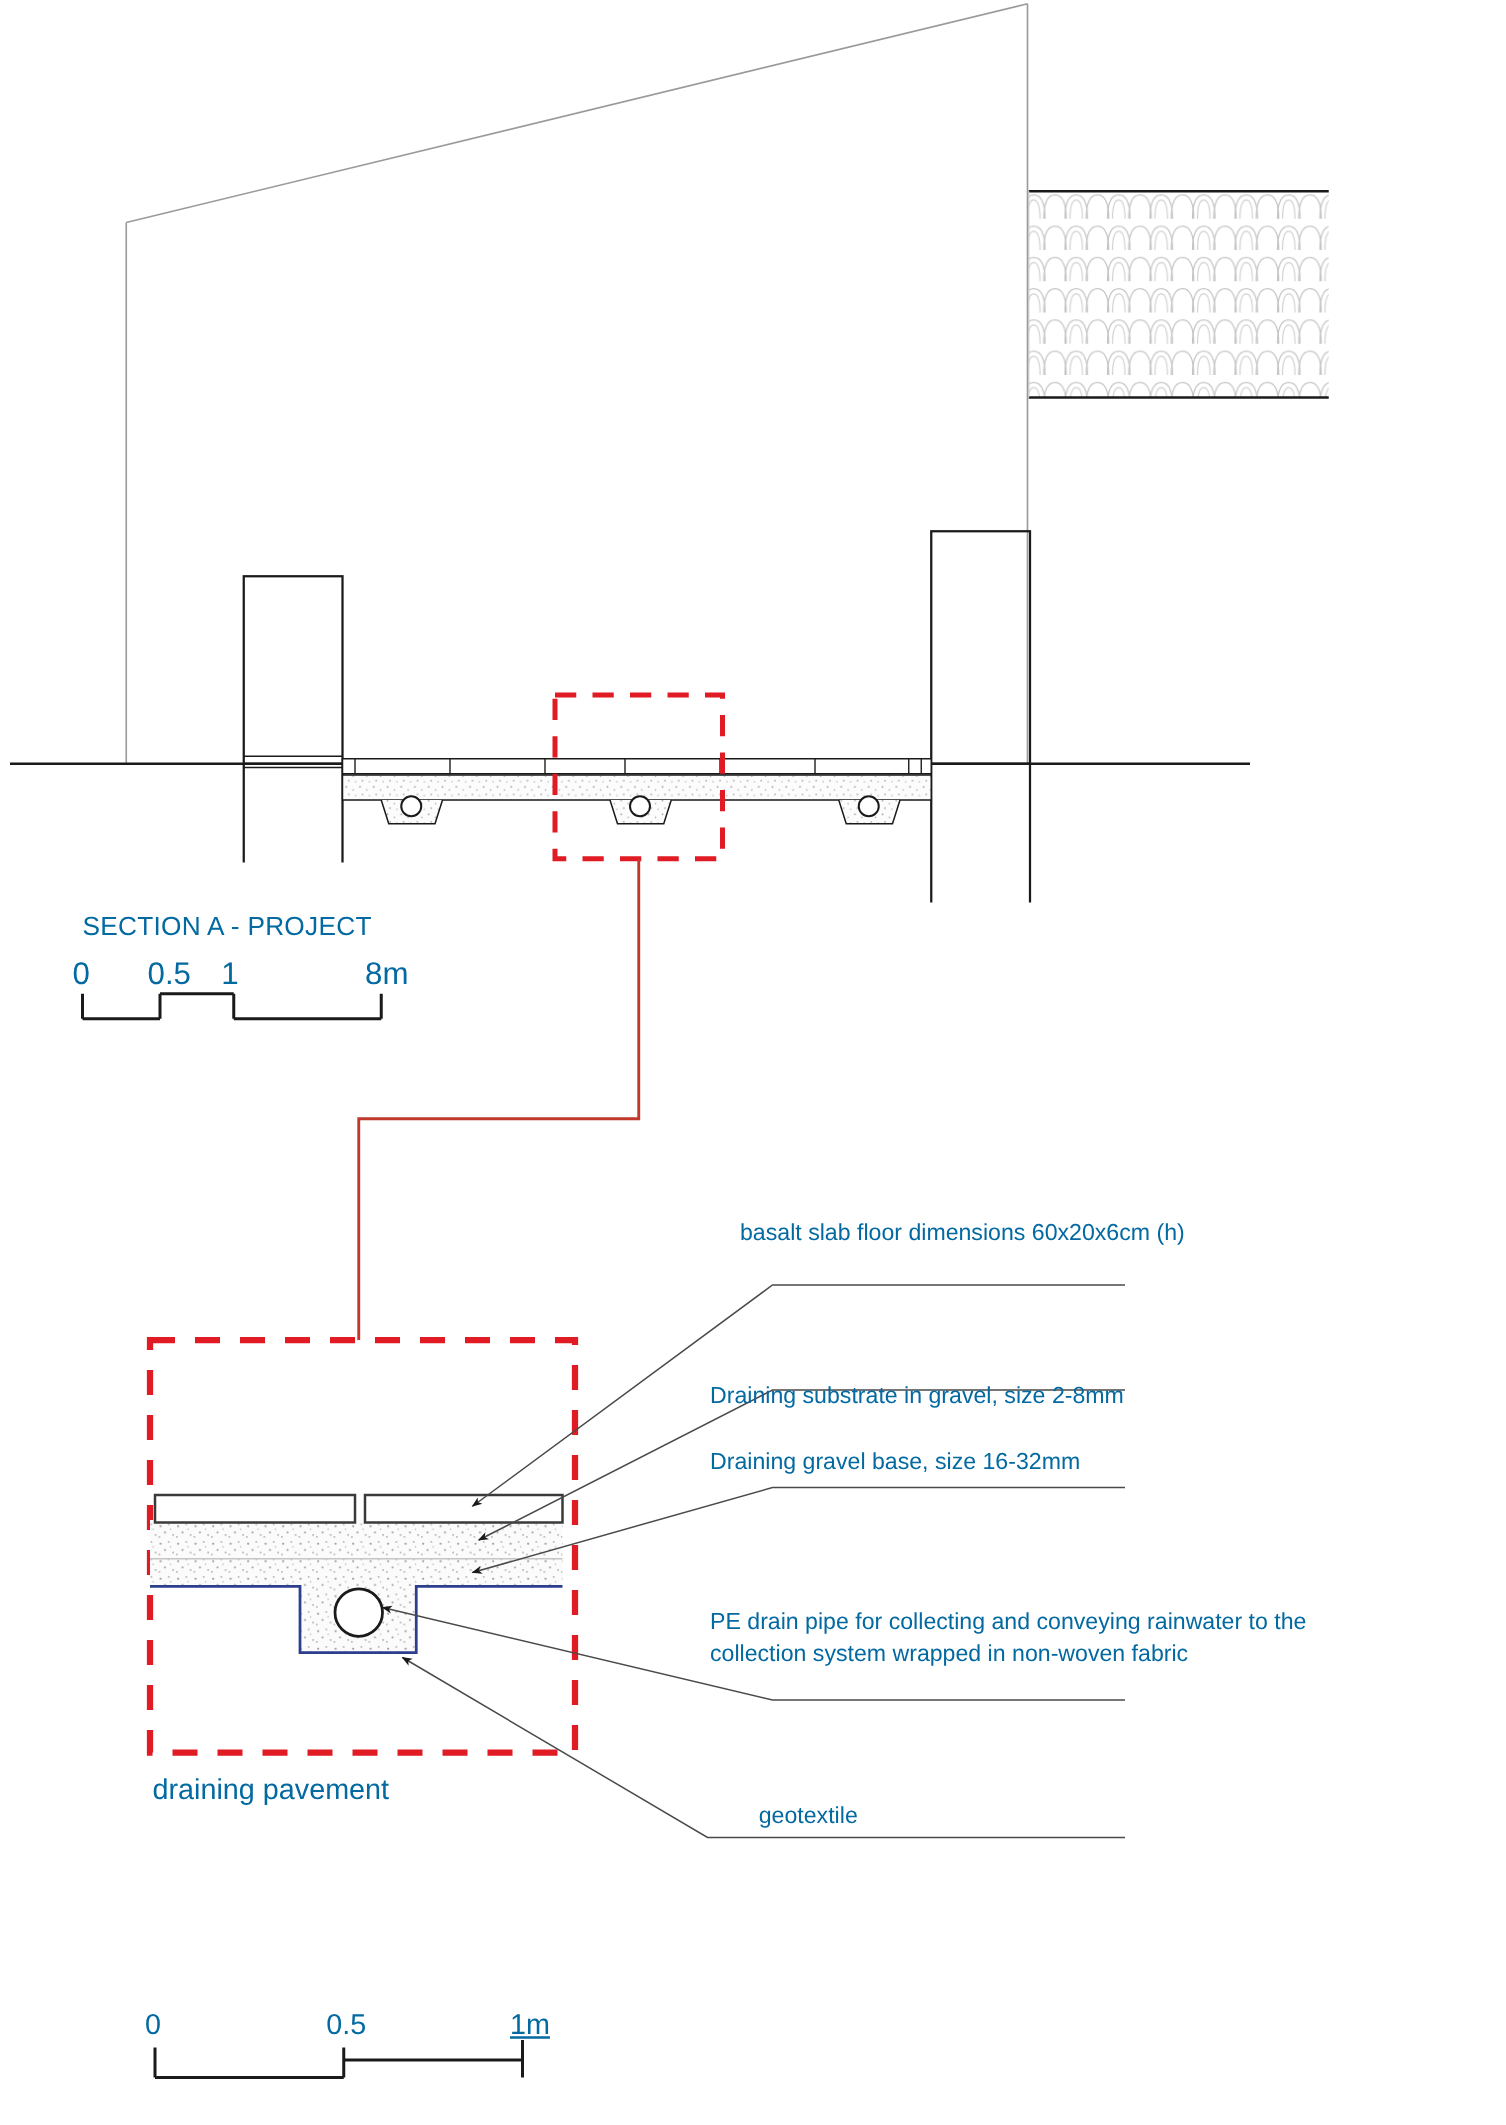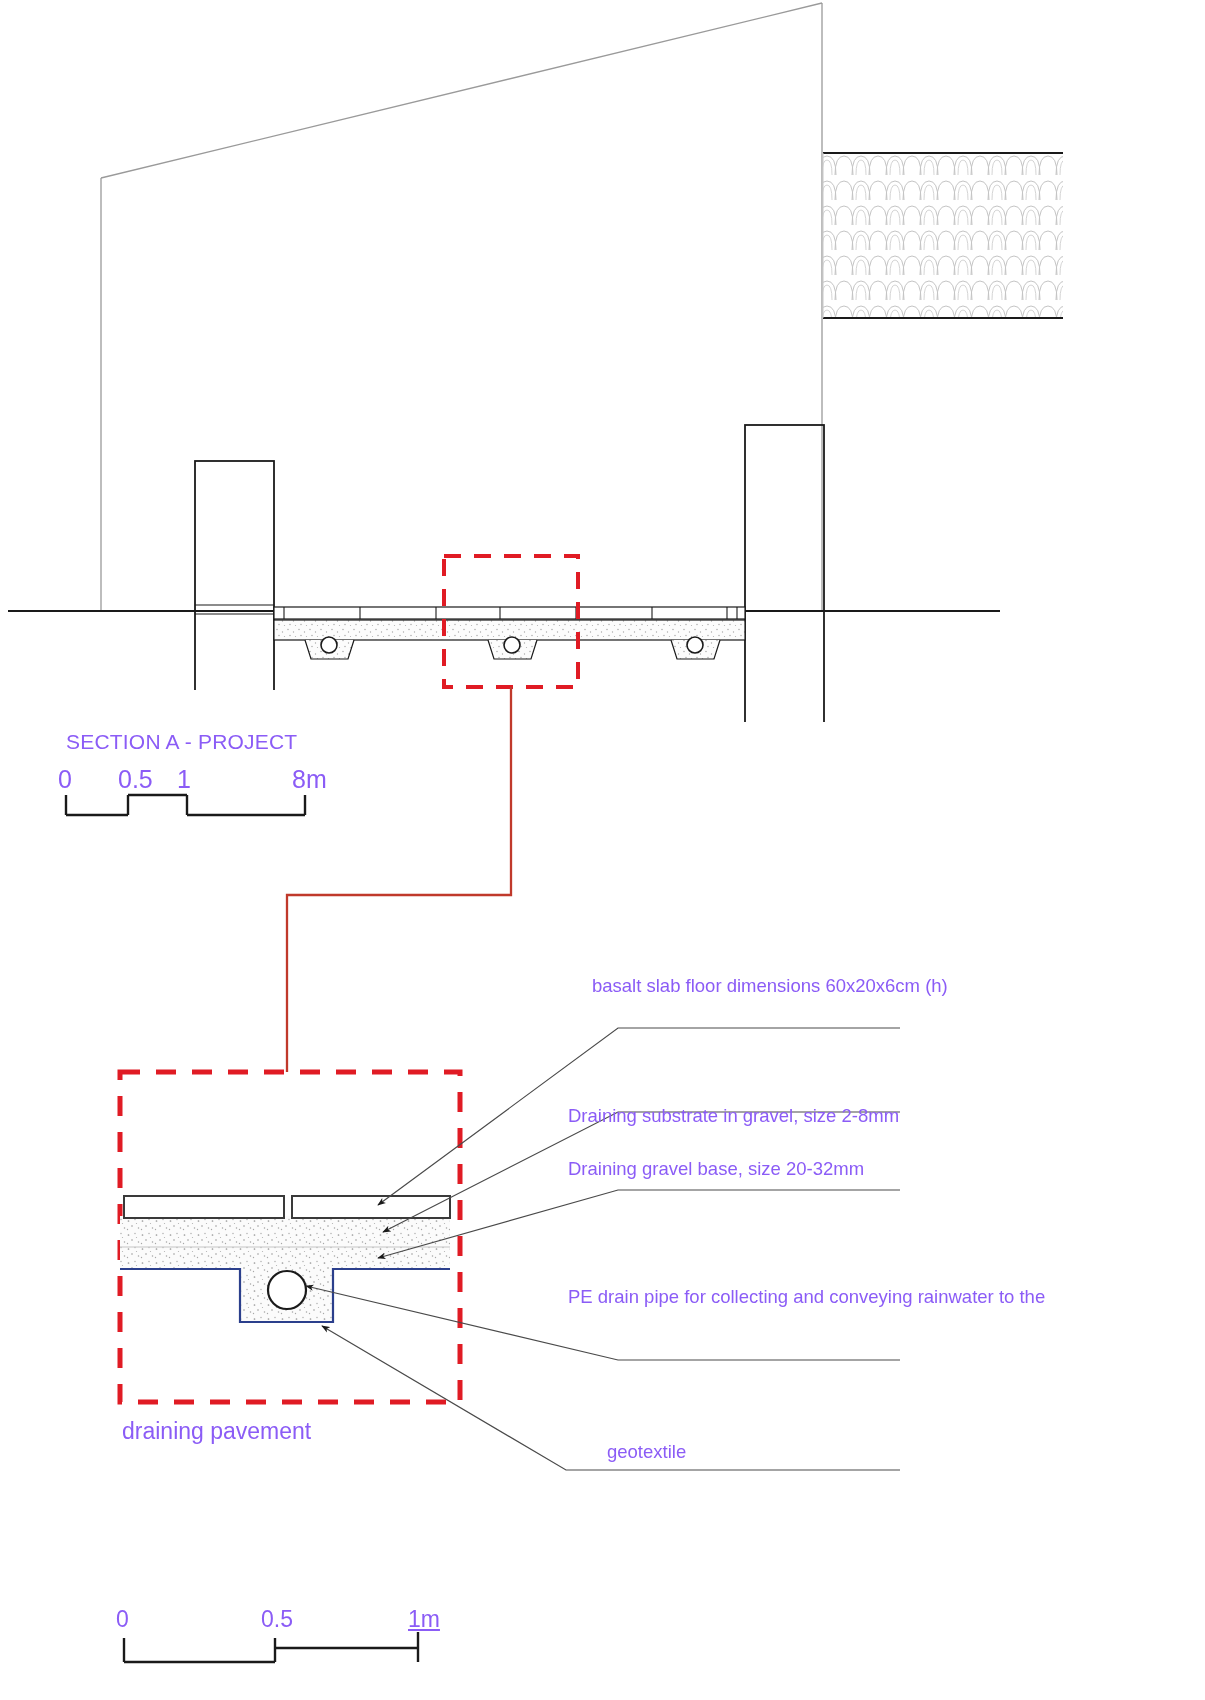--- a/index.html
+++ b/index.html
@@ -22,21 +22,21 @@
     position: absolute;
     left: 0;
     top: 0;
     width: 1205px;
     height: 1700px;
   }
   .lbl {
     position: absolute;
     white-space: pre;
     font-family: "Liberation Sans", sans-serif;
-    color: #8b5cf6;
+    color: #0369a1;
     line-height: 1.28;
   }
   .lbl-title {
     font-size: 21px;
     letter-spacing: 0.2px;
   }
   .lbl-scale-num {
     font-size: 25px;
   }
   .lbl-scale-num-sm {
@@ -215,23 +215,24 @@
 
   <div class="lbl lbl-scale-num" style="left:58px; top:763px;">0</div>
   <div class="lbl lbl-scale-num" style="left:118px; top:763px;">0.5</div>
   <div class="lbl lbl-scale-num" style="left:177px; top:763px;">1</div>
   <div class="lbl lbl-scale-num" style="left:292px; top:763px;">8m</div>
 
   <div class="lbl lbl-note" style="left:568px; top:974px;margin-left:24px;">basalt slab floor dimensions 60x20x6cm (h)</div>
 
   <div class="lbl lbl-note" style="left:568px; top:1104px;">Draining substrate in gravel, size 2-8mm</div>
 
-  <div class="lbl lbl-note" style="left:568px; top:1157px;">Draining gravel base, size 20-32mm</div>
+  <div class="lbl lbl-note" style="left:568px; top:1157px;">Draining gravel base, size 16-32mm</div>
 
   <div class="lbl lbl-note" style="left:568px; top:1285px;">PE drain pipe for collecting and conveying rainwater to the</div>
+  <div class="lbl lbl-note" style="left:568px; top:1311px;">collection system wrapped in non-woven fabric</div>
 
   <div class="lbl lbl-note" style="left:568px; top:1440px;margin-left:39px;">geotextile</div>
 
   <div class="lbl lbl-caption" style="left:122px; top:1417px;">draining pavement</div>
 
   <div class="lbl lbl-scale-num-sm" style="left:116px; top:1605px;">0</div>
   <div class="lbl lbl-scale-num-sm" style="left:261px; top:1605px;">0.5</div>
   <div class="lbl lbl-scale-num-sm" style="left:408px; top:1605px;text-decoration:underline;">1m</div>
 
 </div>

